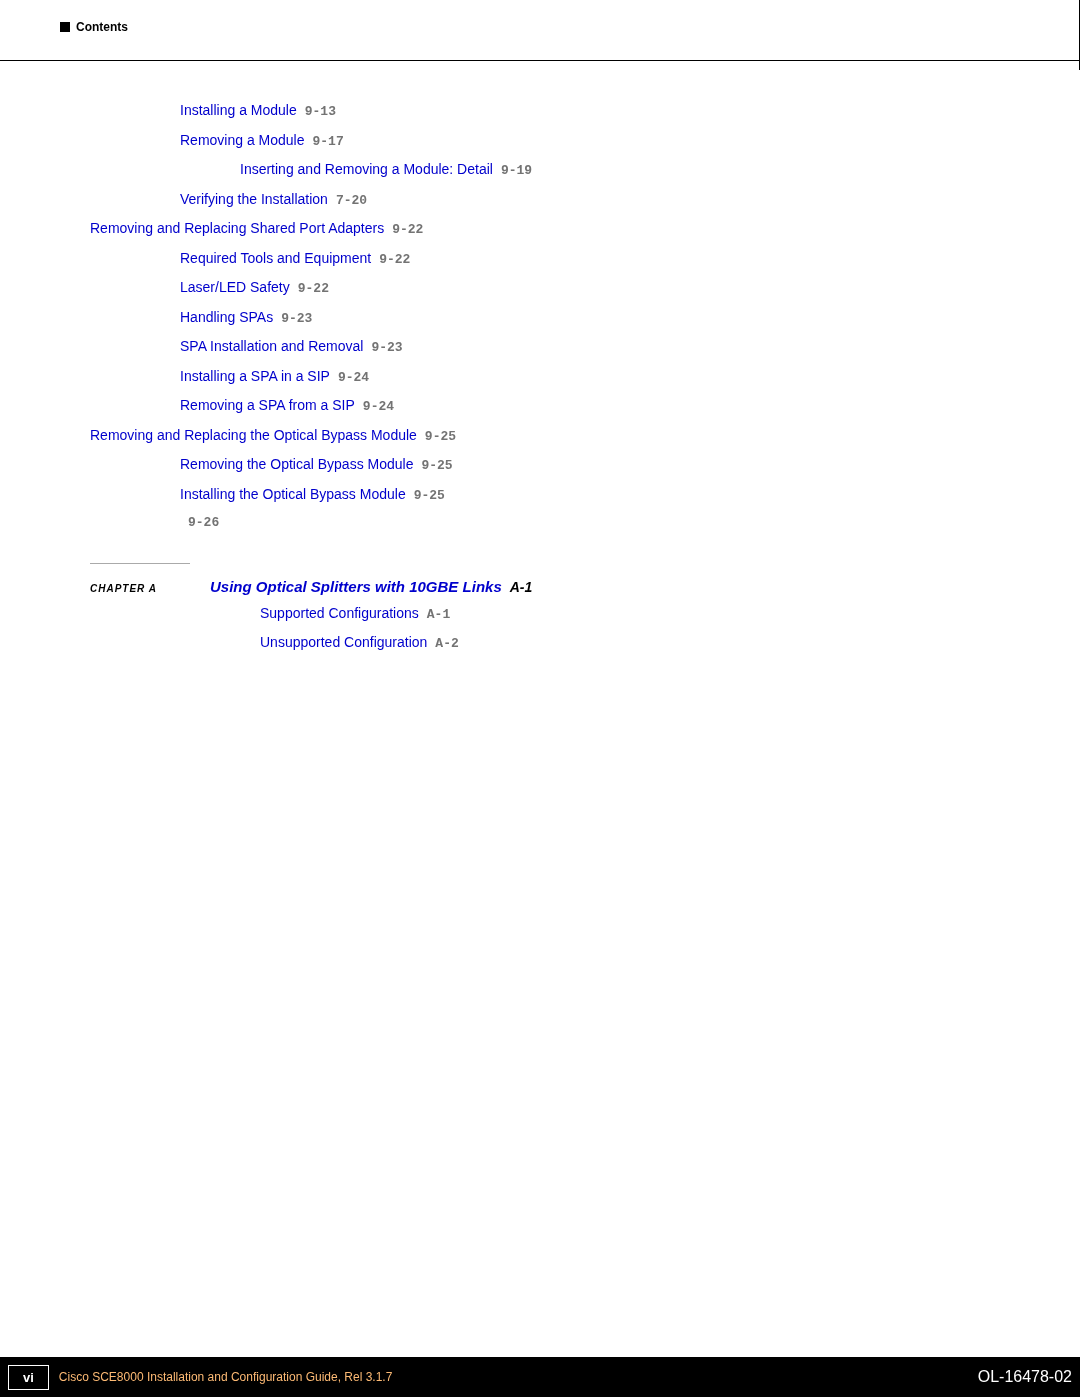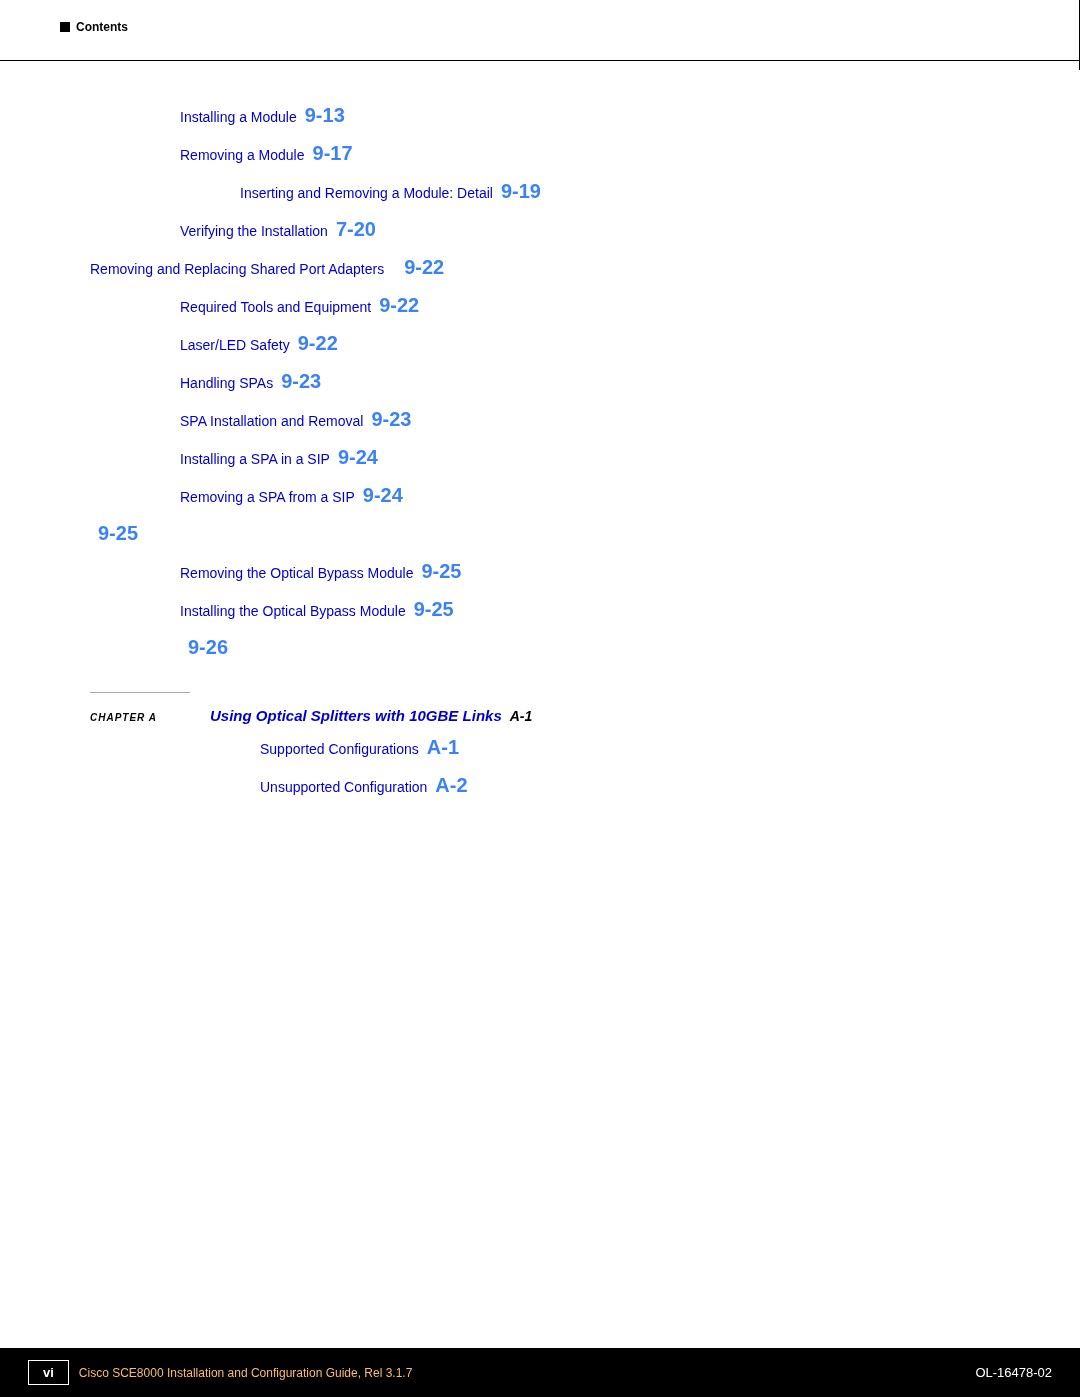--- a/index.html
+++ b/index.html
@@ -83,35 +83,35 @@
     .toc-entry.indent-1 {
       padding-left: 120px;
     }
 
     .toc-entry.indent-2 {
       padding-left: 180px;
     }
 
     .toc-entry.indent-0 {
       padding-left: 30px;
-      gap: 12px;
     }
 
     .toc-link {
       color: #0000cc;
       text-decoration: none;
       font-size: 14px;
     }
 
     .toc-pagenum {
-      font-size: 20px;
-      font-weight: bold;
-      color: #3b82f6;
+      font-size: 13px;
+      font-weight: bold;
+      color: #737373;
       margin-left: 8px;
       white-space: nowrap;
+      font-family: Liberation Mono, monospace;
     }
 
     .chapter-label {
       font-size: 10px;
       font-variant: small-caps;
       font-weight: bold;
       color: #000000;
       letter-spacing: 1px;
       white-space: nowrap;
       min-width: 80px;
@@ -143,26 +143,26 @@
       margin-bottom: 8px;
       line-height: 1.5;
     }
 
     
     .footer {
       position: absolute;
       bottom: 0;
       left: 0;
       right: 0;
-      height: 49px;
+      height: 40px;
       background: #000000;
       display: flex;
       align-items: center;
       justify-content: space-between;
-      padding: 0 28px;
+      padding: 0 8px;
     }
 
     .footer-left {
       display: flex;
       align-items: center;
       gap: 10px;
     }
 
     .footer-page-box {
       background: #000000;
@@ -175,21 +175,21 @@
       text-align: center;
     }
 
     .footer-doc-title {
       color: #fdba74;
       font-size: 12px;
     }
 
     .footer-right {
       color: #ffffff;
-      font-size: 13px;
+      font-size: 16px;
     }
 
     
     .chapter-separator {
       width: 100px;
       height: 1px;
       background: #aaaaaa;
       margin: 30px 30px 0 30px;
     }
   </style>
@@ -256,20 +256,21 @@
       <a class="toc-link" href="#">Installing a SPA in a SIP</a>
       <span class="toc-pagenum">9-24</span>
     </div>
 
     <div class="toc-entry indent-1">
       <a class="toc-link" href="#">Removing a SPA from a SIP</a>
       <span class="toc-pagenum">9-24</span>
     </div>
 
     <div class="toc-entry indent-0">
+      <a class="toc-link" href="#">Removing and Replacing the Optical Bypass Module</a>
       <span class="toc-pagenum">9-25</span>
     </div>
 
     <div class="toc-entry indent-1">
       <a class="toc-link" href="#">Removing the Optical Bypass Module</a>
       <span class="toc-pagenum">9-25</span>
     </div>
 
     <div class="toc-entry indent-1">
       <a class="toc-link" href="#">Installing the Optical Bypass Module</a>

